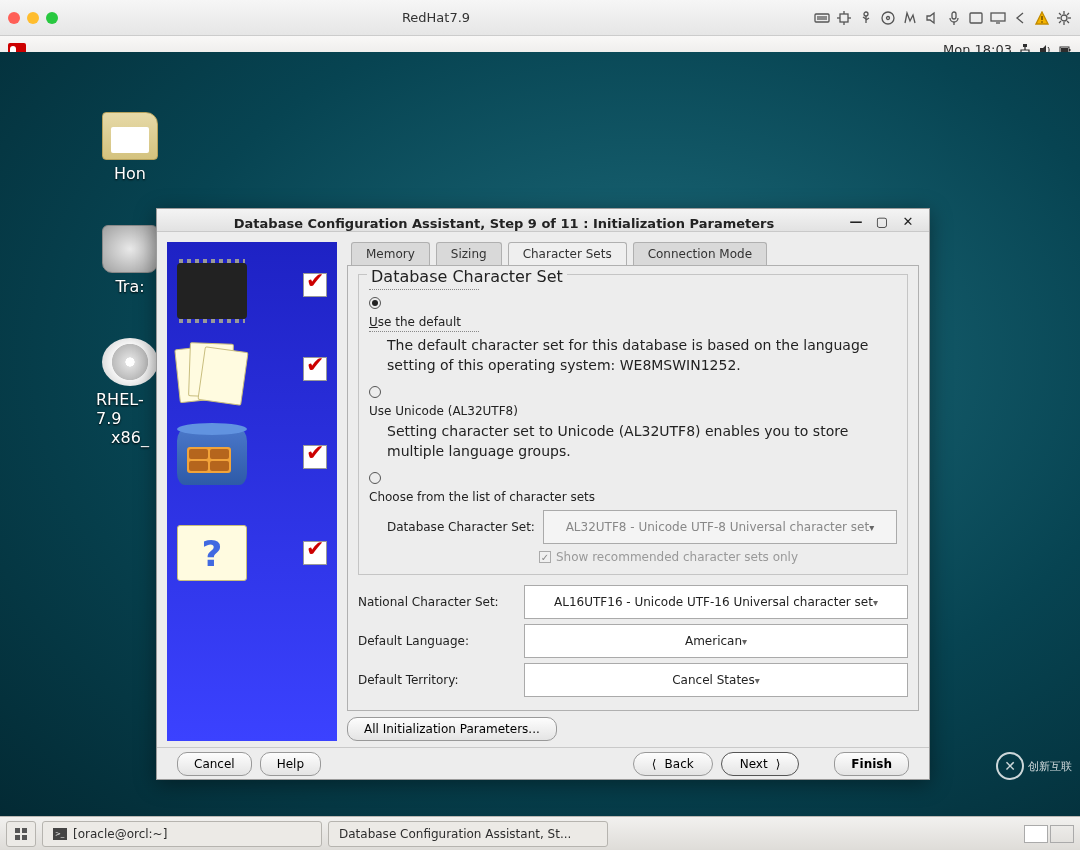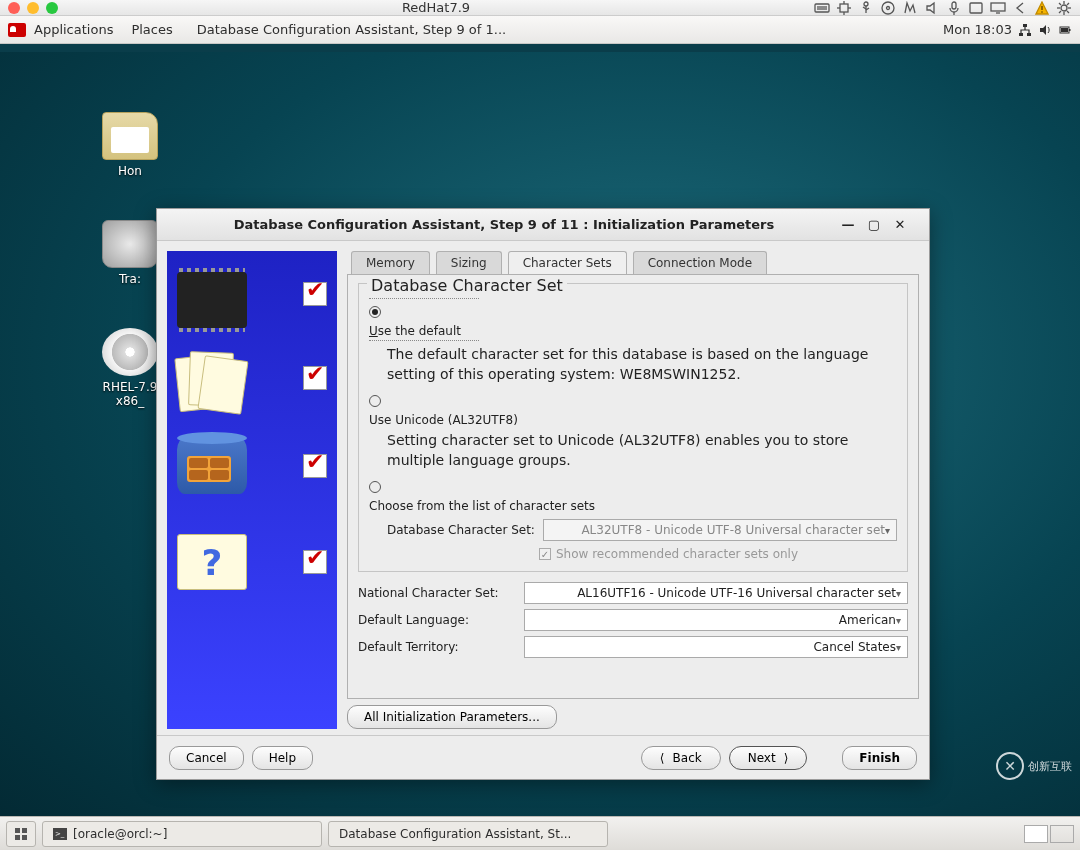--- a/index.html
+++ b/index.html
@@ -1,19 +1,19 @@
 <!DOCTYPE html>
 <html><head>
 <meta charset="utf-8">
 <style>
 * { box-sizing: border-box; margin: 0; padding: 0; font-family: "Lucida Grande", "DejaVu Sans", sans-serif; }
 body { width: 1080px; height: 850px; background: #0a3d4a; overflow: hidden; position: relative; }
 
 
-.mac-titlebar { height: 16px; background: linear-gradient(#f6f6f6, #e6e6e6); display: flex; align-items: center; padding: 0 8px; border-bottom: 1px solid #ccc; }
+.mac-titlebar { height: 36px; background: linear-gradient(#f6f6f6, #e6e6e6); display: flex; align-items: center; padding: 0 8px; border-bottom: 1px solid #ccc; }
 .mac-dots { display: flex; gap: 7px; }
 .mac-dot { width: 12px; height: 12px; border-radius: 50%; }
 .dot-close { background: #ff5f57; }
 .dot-min { background: #ffbd2e; }
 .dot-max { background: #28c840; }
 .mac-title { flex: 1; text-align: center; font-size: 13px; color: #333; }
 .mac-icons { display: flex; gap: 6px; font-size: 12px; color: #555; align-items: center; }
 .mac-icons span { display: inline-flex; width: 16px; height: 14px; align-items: center; justify-content: center; }
 .mac-icons svg { stroke: #555; fill: none; stroke-width: 1.3; }
 
@@ -24,30 +24,30 @@
 .gnome-left { display: flex; gap: 18px; }
 .gnome-left span:nth-child(3) { margin-left: 6px; }
 .gnome-spacer { flex: 1; }
 .gnome-right { display: flex; align-items: center; gap: 6px; }
 .tray-icon { width: 14px; height: 14px; display: inline-flex; align-items: center; justify-content: center; }
 .tray-icon svg { fill: #2e2e2e; }
 
 
 .desktop { position: absolute; top: 52px; left: 0; right: 0; bottom: 34px; background: radial-gradient(ellipse at 60% 40%, #1e6d7d 0%, #074452 55%, #032a34 100%); }
 .desktop-icons { position: absolute; left: 96px; top: 60px; display: flex; flex-direction: column; gap: 42px; width: 68px; align-items: center; }
-.d-icon { display: flex; flex-direction: column; align-items: center; color: #fff; font-size: 12px; text-shadow: 0 1px 2px #000; }
+.d-icon { display: flex; flex-direction: column; align-items: center; color: #fff; font-size: 16px; text-shadow: 0 1px 2px #000; }
 .d-icon .ico { width: 56px; height: 48px; margin-bottom: 4px; }
 .folder-ico { background: linear-gradient(#e6d9a8, #d4c27e); border-radius: 4px 12px 4px 4px; position: relative; border: 1px solid #b5a15c; }
 .folder-ico::before { content: ""; position: absolute; bottom: 6px; left: 8px; right: 8px; height: 26px; background: #fff; border-radius: 2px; }
 .trash-ico { background: radial-gradient(#e9e9e9, #a0a0a0); border-radius: 6px 6px 10px 10px; border: 1px solid #888; }
 .disc-ico { background: radial-gradient(circle, #fff 12%, #ddd 13%, #bbb 48%, #f5f5f5 50%, #c7c7c7 100%); border-radius: 50%; width: 56px; height: 56px; }
 
 
 .dialog { position: absolute; left: 156px; top: 156px; width: 774px; height: 572px; background: #ededed; border: 1px solid #9b9b9b; box-shadow: 0 4px 20px rgba(0,0,0,.4); display: flex; flex-direction: column; }
-.dialog-titlebar { height: 32px; display: flex; align-items: center; padding: 0 16px; font-size: 13px; font-weight: bold; color: #222; background: linear-gradient(#f4f4f4, #e2e2e2); border-bottom: 1px solid #c9c9c9; }
+.dialog-titlebar { height: 32px; display: flex; align-items: flex-end; padding: 0 8px; font-size: 13px; font-weight: bold; color: #222; background: linear-gradient(#f4f4f4, #e2e2e2); border-bottom: 1px solid #c9c9c9; }
 .dialog-titlebar .t { flex: 1; text-align: center; }
 .win-btn { width: 26px; height: 20px; display: flex; align-items: center; justify-content: center; font-size: 13px; font-weight: bold; }
 .dialog-body { flex: 1; display: flex; padding: 10px 10px 6px 10px; gap: 10px; }
 .wizard-img { width: 170px; background: #2a2ee0; background: linear-gradient(#1e22c4, #3b42ff); position: relative; }
 .wizard-img .row { position: absolute; left: 10px; right: 10px; height: 70px; display: flex; align-items: center; justify-content: space-between; }
 .wizard-img .glyph { width: 70px; height: 56px; }
 .chip { background: #222; border-radius: 4px; position: relative; width: 60px; height: 34px; margin-top: 12px; }
 .chip::before, .chip::after { content: ""; position: absolute; left: 2px; right: 2px; height: 4px; background: repeating-linear-gradient(90deg, #999 0 4px, transparent 4px 8px); }
 .chip::before { top: -4px; } .chip::after { bottom: -4px; }
 .docs { position: relative; }
@@ -71,30 +71,30 @@
 .group-box { border: 1px solid #c5c5c5; padding: 8px 10px 10px 10px; position: relative; margin-bottom: 10px; }
 .group-box > legend { position: absolute; top: -8px; left: 8px; background: #ededed; padding: 0 4px; font-size: 16px; }
 .radio-row { display: flex; align-items: flex-start; gap: 6px; margin: 6px 0 2px 0; flex-direction: column; }
 .radio-dot { width: 12px; height: 12px; border: 1px solid #555; border-radius: 50%; display: flex; align-items: center; justify-content: center; flex-shrink: 0; margin-top: 1px; }
 .radio-dot.sel::after { content: ""; width: 6px; height: 6px; background: #222; border-radius: 50%; }
 .radio-label { font-size: 12px; }
 .radio-label u { text-decoration: underline; }
 .desc { font-size: 14px; color: #222; margin: 4px 0 10px 18px; line-height: 1.4; }
 .sub-row { display: flex; align-items: center; gap: 8px; margin-left: 18px; margin-top: 6px; }
 .sub-row label { font-size: 12px; min-width: 140px; }
-.sel-box { flex: 1; border: 1px solid #aaa; background: #f4f4f4; padding: 3px 6px; font-size: 12px; color: #888; display: flex; justify-content: flex-end; align-items: center; }
+.sel-box { flex: 1; border: 1px solid #aaa; background: #f4f4f4; padding: 9px 6px; font-size: 12px; color: #888; display: flex; justify-content: center; align-items: center; }
 .sel-box.enabled { color: #222; background: #fff; }
 .sel-box .arr { font-size: 10px; color: #666; }
 .chk-row { display: flex; align-items: center; gap: 5px; margin-left: 170px; margin-top: 6px; color: #999; font-size: 12px; }
 .chk { width:12px; height:12px; border:1px solid #aaa; background:#f0f0f0; display:flex; align-items:center; justify-content:center; font-size:10px; color:#888;}
 .form-row { display: flex; align-items: center; margin: 5px 0; }
 .form-row label { font-size: 12px; width: 166px; }
 .all-params { margin-top: 6px; }
 .btn { border: 1px solid #999; background: linear-gradient(#fdfdfd, #e4e4e4); border-radius: 10px; padding: 4px 16px; font-size: 12px; cursor: pointer; }
-.dialog-footer { height: 44px; border-top: 1px solid #c9c9c9; display: flex; align-items: center; padding: 0 12px; gap: 8px; }
+.dialog-footer { height: 44px; border-top: 1px solid #c9c9c9; display: flex; align-items: center; padding: 0 20px; gap: 8px; }
 .dialog-footer .spacer { flex: 1; }
 .nav-btn { border: 1px solid #999; background: linear-gradient(#fdfdfd, #e4e4e4); border-radius: 12px; padding: 4px 18px; font-size: 12px; display: flex; align-items: center; gap: 8px; }
 .nav-btn.next { border: 1px solid #555; }
 
 
 .taskbar { position: absolute; left: 0; right: 0; bottom: 0; height: 34px; background: linear-gradient(#f2f1ef, #dedcd8); border-top: 1px solid #bab8b3; display: flex; align-items: center; padding: 0 6px; gap: 6px; font-size: 12px; color: #2e2e2e; }
 .tb-btn { height: 26px; border: 1px solid #b6b4af; background: #eceae6; border-radius: 3px; display: flex; align-items: center; padding: 0 10px; gap: 6px; }
 .tb-btn.icon-only { width: 30px; padding: 0; justify-content: center; }
 .tb-btn.wide { width: 280px; }
 .tb-spacer { flex: 1; }
@@ -198,25 +198,20 @@
             <line x1="2" y1="12" x2="4" y2="10"></line>
             <line x1="10" y1="4" x2="12" y2="2"></line>
           </g>
         </svg>
       </span>
   </div>
 </div>
 
 <div class="gnome-bar">
   <div class="gnome-logo"></div>
-  <div class="gnome-left">
-    <span>Applications</span>
-    <span>Places</span>
-    <span>Database Configuration Assistant, Step 9 of 1...</span>
-  </div>
   <div class="gnome-spacer"></div>
   <div class="gnome-right">
     <span>Mon 18:03</span>
     <span class="tray-icon">
         <svg viewBox="0 0 14 14" width="14" height="14">
           <rect x="5" y="1" width="4" height="3"></rect>
           <rect x="1" y="10" width="4" height="3"></rect>
           <rect x="9" y="10" width="4" height="3"></rect>
           <path d="M7 4v3 M3 10V7h8v3" fill="none" stroke="#2e2e2e" stroke-width="1.2"></path>
         </svg>

